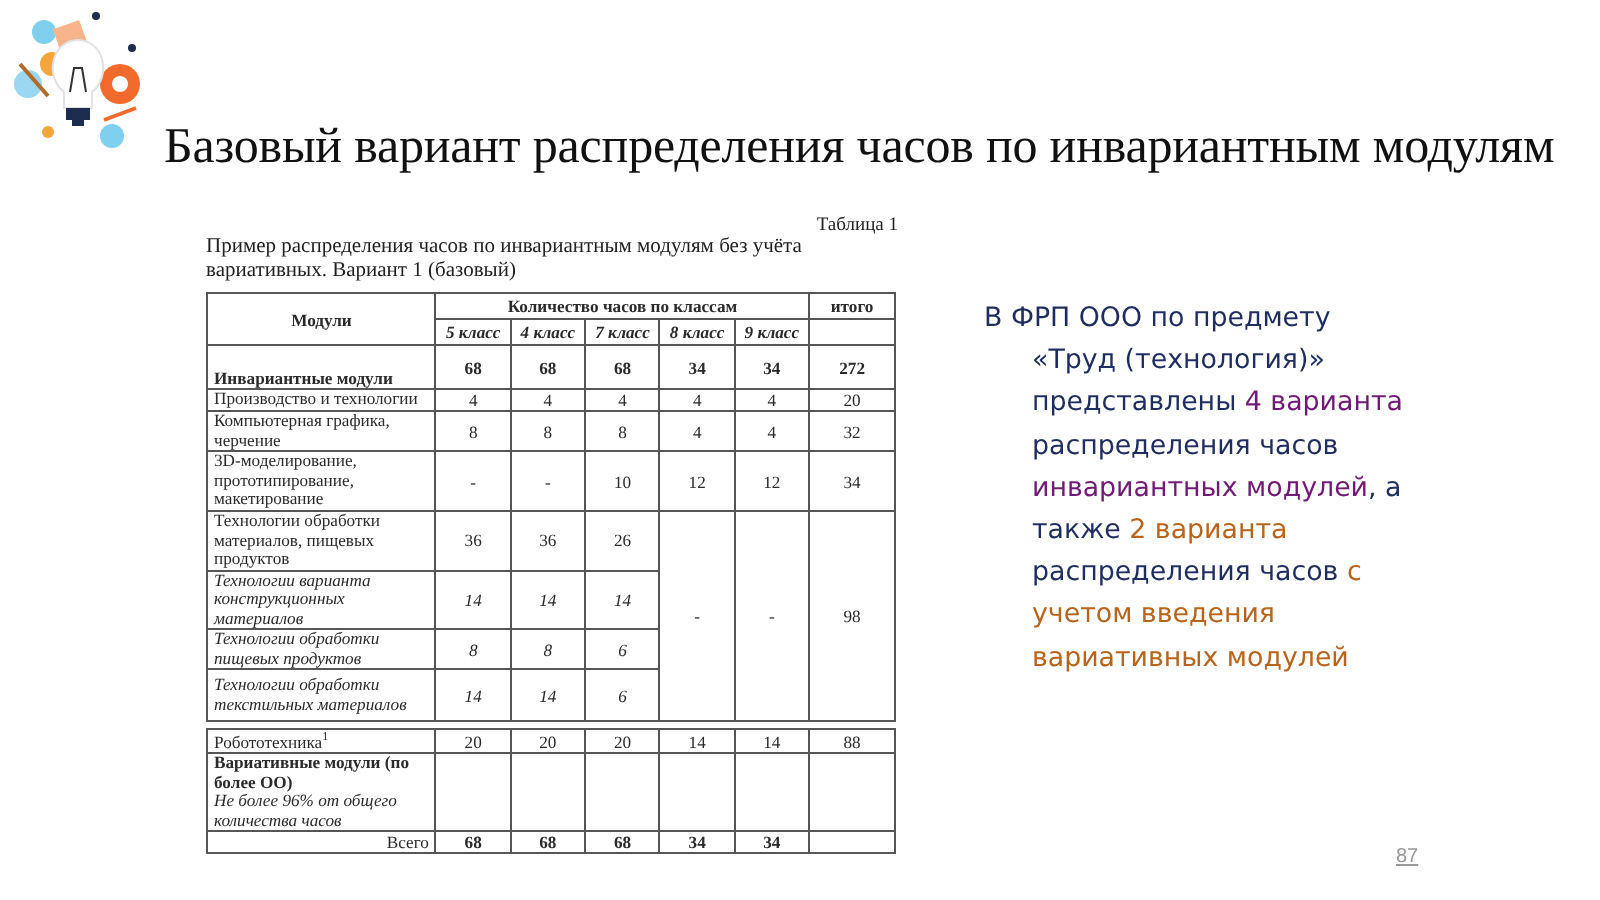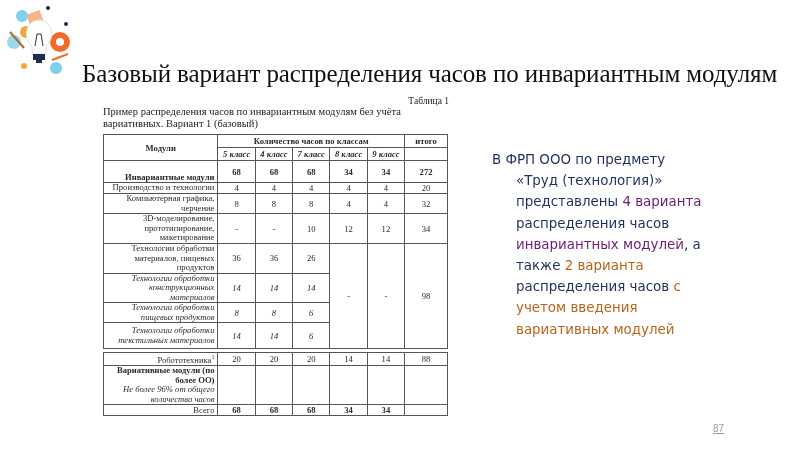--- a/index.html
+++ b/index.html
@@ -1,34 +1,34 @@
 <!DOCTYPE html>
 <html><head>
 <meta charset="utf-8">
 <style>
   html, body { margin:0; padding:0; }
   body { width:800px; height:450px; background:#ffffff; position:relative; overflow:hidden; font-family:"Liberation Serif", serif; }
   .logo { position:absolute; left:6px; top:2px; width:66px; height:74px; }
   .title { position:absolute; left:82px; top:60px; width:680px; font-family:Liberation Serif, serif; font-size:25px; color:#111; white-space:nowrap; letter-spacing:-0.1px; }
-  .table-area { position:absolute; left:103px; top:96px; width:350px; }
+  .table-area { position:absolute; left:103px; top:108px; width:350px; }
   .tab-num { text-align:right; font-size:9.5px; color:#222; margin-right:4px; }
   .tab-caption { font-size:10.5px; color:#222; line-height:12px; margin-bottom:4px; }
   table.t { border-collapse:collapse; width:345px; font-family:"Liberation Serif", serif; font-size:8.6px; color:#2a2a2a;padding-left:28px; }
   table.t td, table.t th { border:1px solid #555; padding:0 3px; text-align:center; vertical-align:middle; }
   table.t th { font-weight:bold; }
-  table.t td.lbl { text-align:right; line-height:9.5px; }
+  table.t td.lbl { text-align:left; line-height:9.5px; }
   table.t .b { font-weight:bold; }
   table.t .i { font-style:italic; }
   .col0 { width:118px; } .colc { width:33px; } .colt { width:40px; }
   .gap-row td { border:none !important; height:3px; padding:0; }
   .right-text { position:absolute; left:492px; top:149px; width:240px; font-family:"DejaVu Sans", sans-serif; font-size:13.4px; line-height:21.2px; color:#1f2e5f; }
   .right-text .indent { padding-left:24px; display:block; }
   .green { color:#701a75; }
   .orange { color:#b8651b; }
-  .page-num { position:absolute; left:713px; top:423px; font-family:"Liberation Sans", sans-serif; font-size:10px; color:#999;text-decoration:underline; }
+  .page-num { position:absolute; left:698px; top:423px; font-family:"Liberation Sans", sans-serif; font-size:10px; color:#999;text-decoration:underline; }
 </style>
 </head>
 <body>
 
 <div class="logo">
   <svg width="66" height="74" viewBox="0 0 66 74">
     <circle cx="16" cy="14" r="6" fill="#7fd0ef"></circle>
     <circle cx="8" cy="40" r="7" fill="#9ad8f2"></circle>
     <circle cx="50" cy="66" r="6" fill="#7fd0ef"></circle>
     <circle cx="18" cy="64" r="3" fill="#f4a63a"></circle>
@@ -109,21 +109,21 @@
     <tr style="height:28px">
       <td class="lbl">Технологии обработки материалов, пищевых продуктов</td>
       <td>36</td>
       <td>36</td>
       <td>26</td>
       <td rowspan="4">-</td>
       <td rowspan="4">-</td>
       <td rowspan="4">98</td>
     </tr>
     <tr style="height:20px">
-      <td class="lbl i">Технологии обработки конструкционных материалов</td>
+      <td class="lbl i">Технологии варианта конструкционных материалов</td>
       <td class="i">14</td>
       <td class="i">14</td>
       <td class="i">14</td>
     </tr>
     <tr style="height:18px">
       <td class="lbl i">Технологии обработки пищевых продуктов</td>
       <td class="i">8</td>
       <td class="i">8</td>
       <td class="i">6</td>
     </tr>

